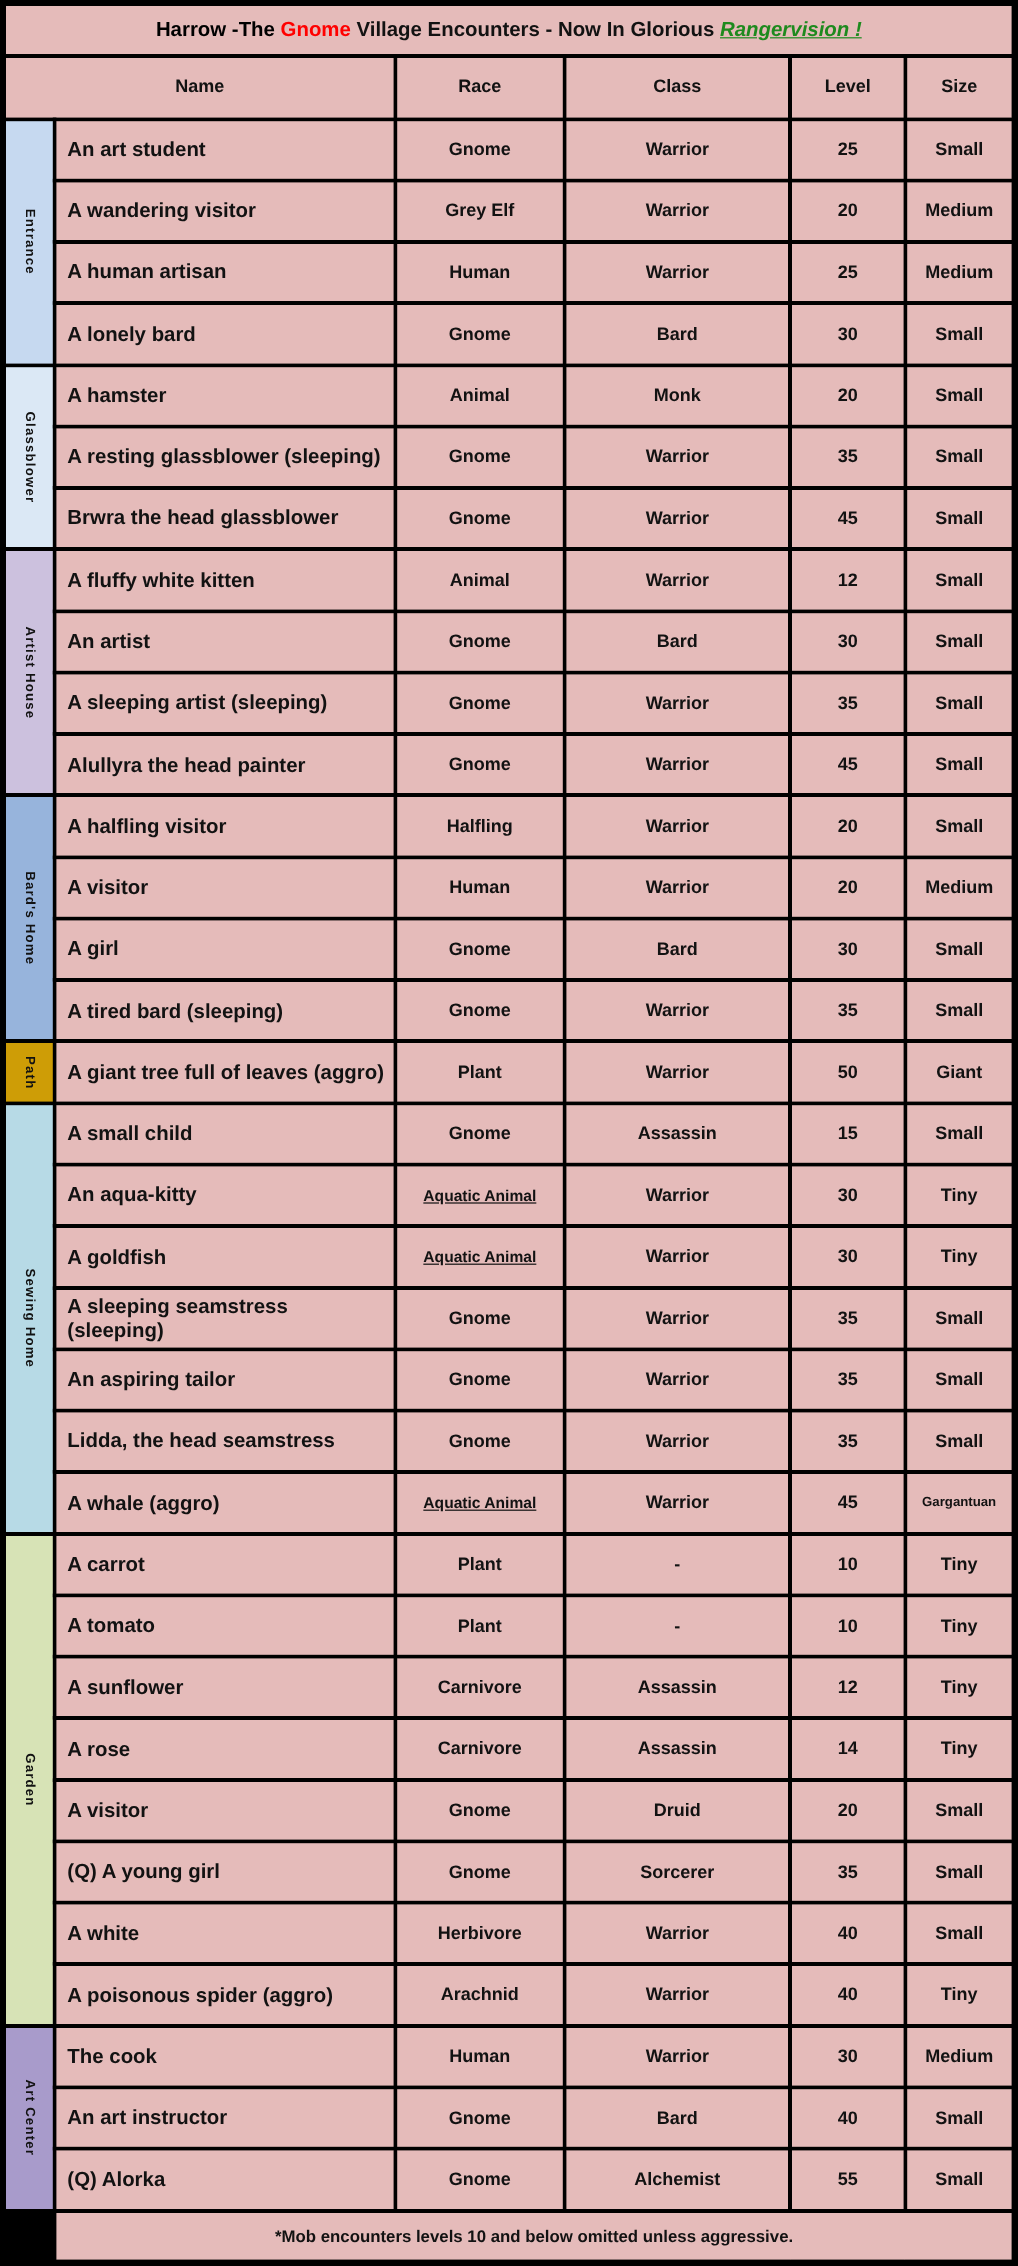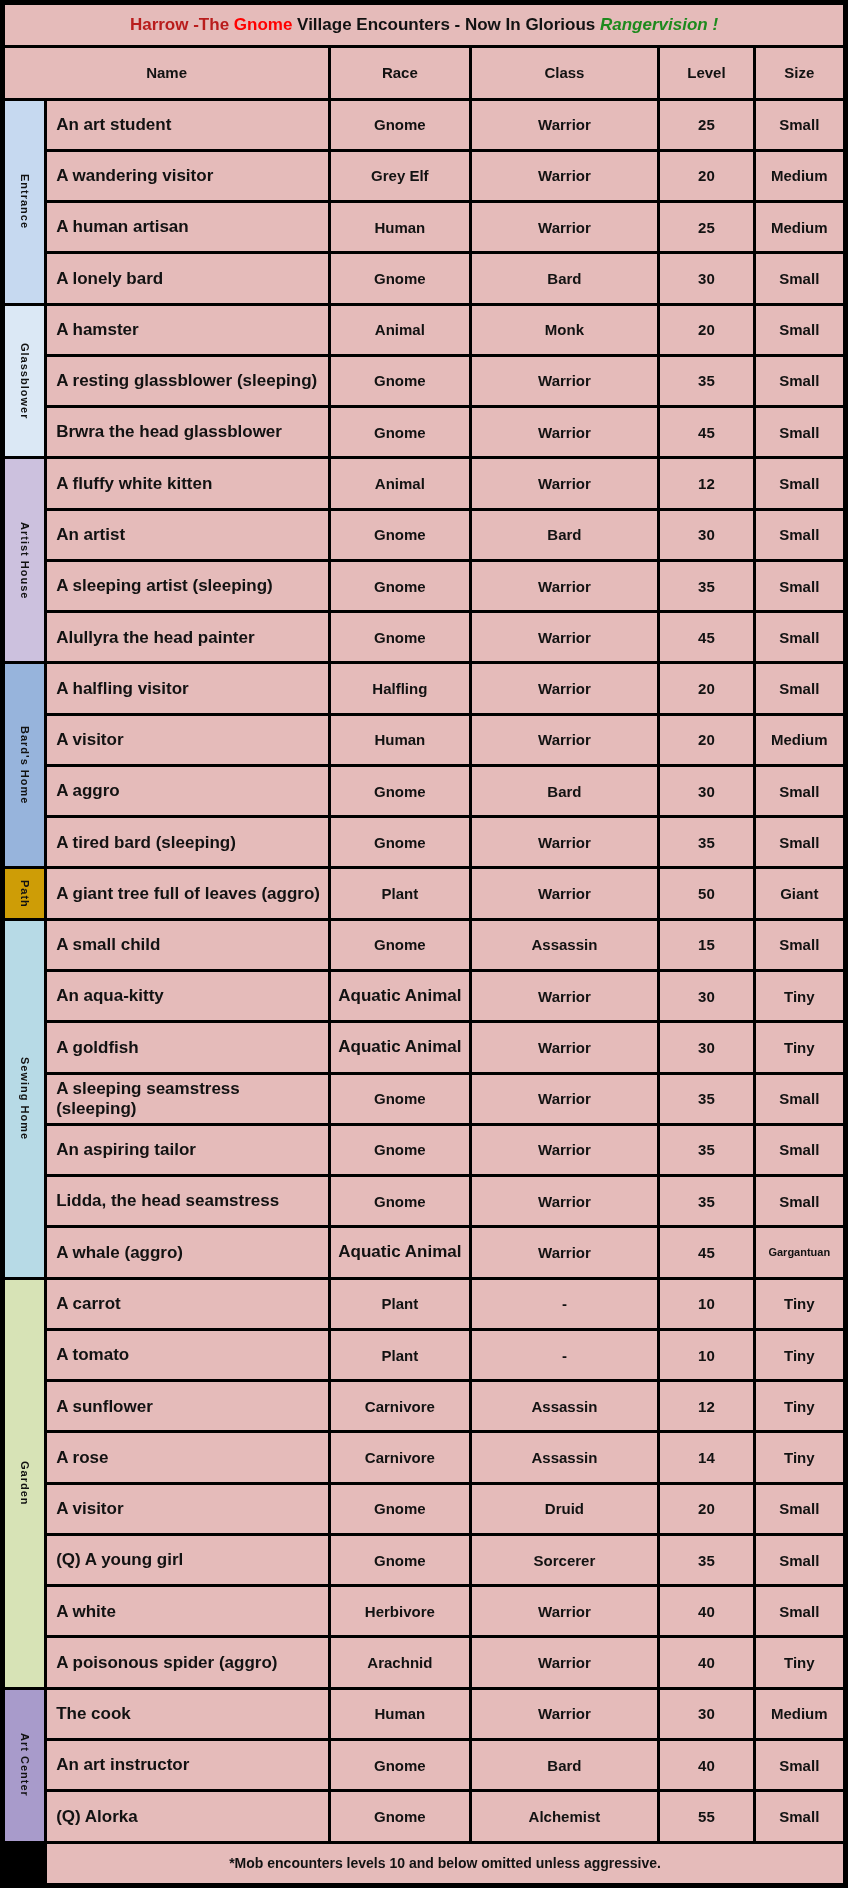--- a/index.html
+++ b/index.html
@@ -63,47 +63,47 @@
     font-size: 17px;
     line-height: 1.15;
   }
   .center-cell {
     height: 51px;
     text-align: center;
     vertical-align: middle;
     font-size: 15px;
     padding: 1px 2px;
   }
-  .shrink-race { font-size: 17px; }
+  .shrink-race { font-size: 13px; text-decoration: underline; }
   .shrink-size { font-size: 11px; }
   .footer-cell {
     height: 43px;
     text-align: center;
     vertical-align: middle;
     font-size: 14px;
   }
   .black-cell { background: #000; }
-  .t-italic { font-style: italic; }
+  .t-italic { font-style: italic; text-decoration: underline; }
 </style>
 </head>
 <body>
 
 <div id="sheet">
   <table>
     <colgroup>
       <col style="width:43px">
       <col style="width:283px">
       <col style="width:140px">
       <col style="width:188px">
       <col style="width:95px">
       <col style="width:91px">
     </colgroup>
     <tbody id="generated-rows">
         <tr>
-          <td colspan="6" class="title-cell"><span style="color: #b91c1c;">Harrow -The </span><span style="color: rgb(255, 0, 0);">Gnome</span><span style="color: rgb(18, 18, 18); text-align: center;"> Village Encounters - Now In Glorious </span><span class="t-italic" style="color: rgb(30, 138, 30);">Rangervision !</span></td>
+          <td colspan="6" class="title-cell"><span style="color: #000000;">Harrow -The </span><span style="color: rgb(255, 0, 0);">Gnome</span><span style="color: rgb(18, 18, 18); text-align: center;"> Village Encounters - Now In Glorious </span><span class="t-italic" style="color: rgb(30, 138, 30);">Rangervision !</span></td>
         </tr>
         <tr>
           <td class="header-cell" colspan="2">Name</td>
           <td class="header-cell">Race</td>
           <td class="header-cell">Class</td>
           <td class="header-cell">Level</td>
           <td class="header-cell">Size</td>
         </tr>
         <tr>
           <td rowspan="4" class="section-cell" style="background: rgb(198, 217, 240);">
@@ -202,21 +202,21 @@
           <td class="center-cell">Small</td>
         </tr>
         <tr>
           <td class="name-cell">A visitor</td>
           <td class="center-cell">Human</td>
           <td class="center-cell">Warrior</td>
           <td class="center-cell">20</td>
           <td class="center-cell">Medium</td>
         </tr>
         <tr>
-          <td class="name-cell">A aggro</td>
+          <td class="name-cell">A girl</td>
           <td class="center-cell">Gnome</td>
           <td class="center-cell">Bard</td>
           <td class="center-cell">30</td>
           <td class="center-cell">Small</td>
         </tr>
         <tr>
           <td class="name-cell">A tired bard (sleeping)</td>
           <td class="center-cell">Gnome</td>
           <td class="center-cell">Warrior</td>
           <td class="center-cell">35</td>

